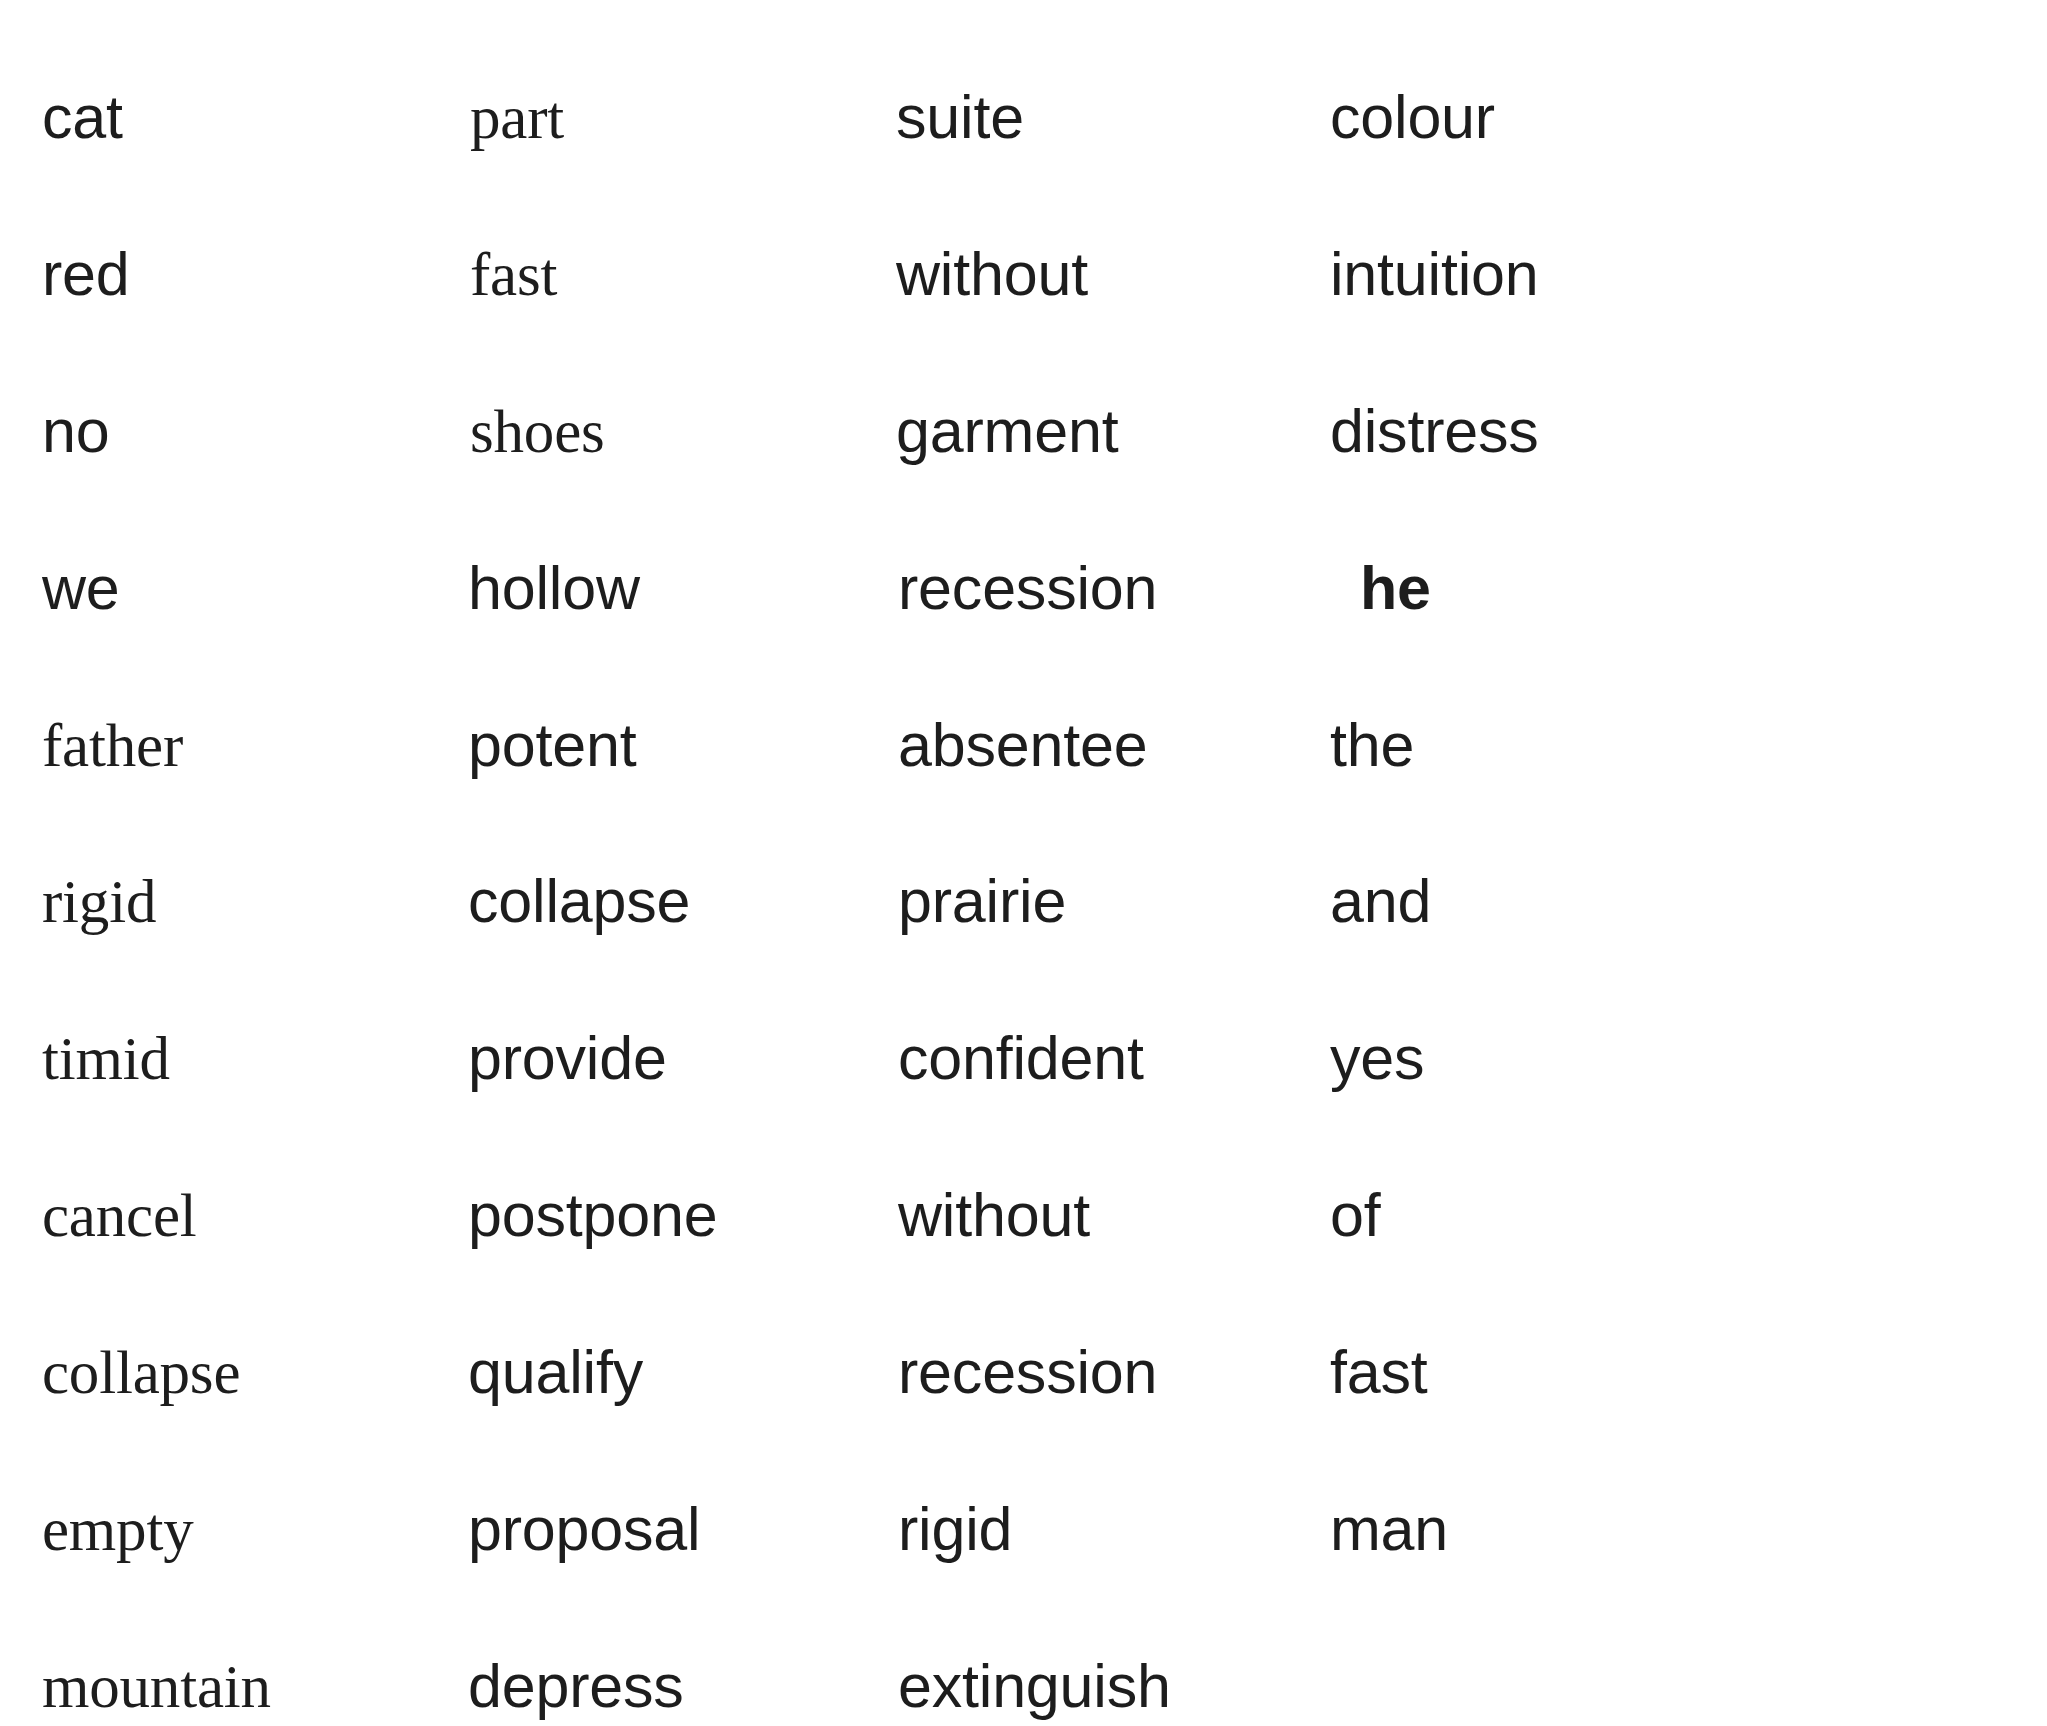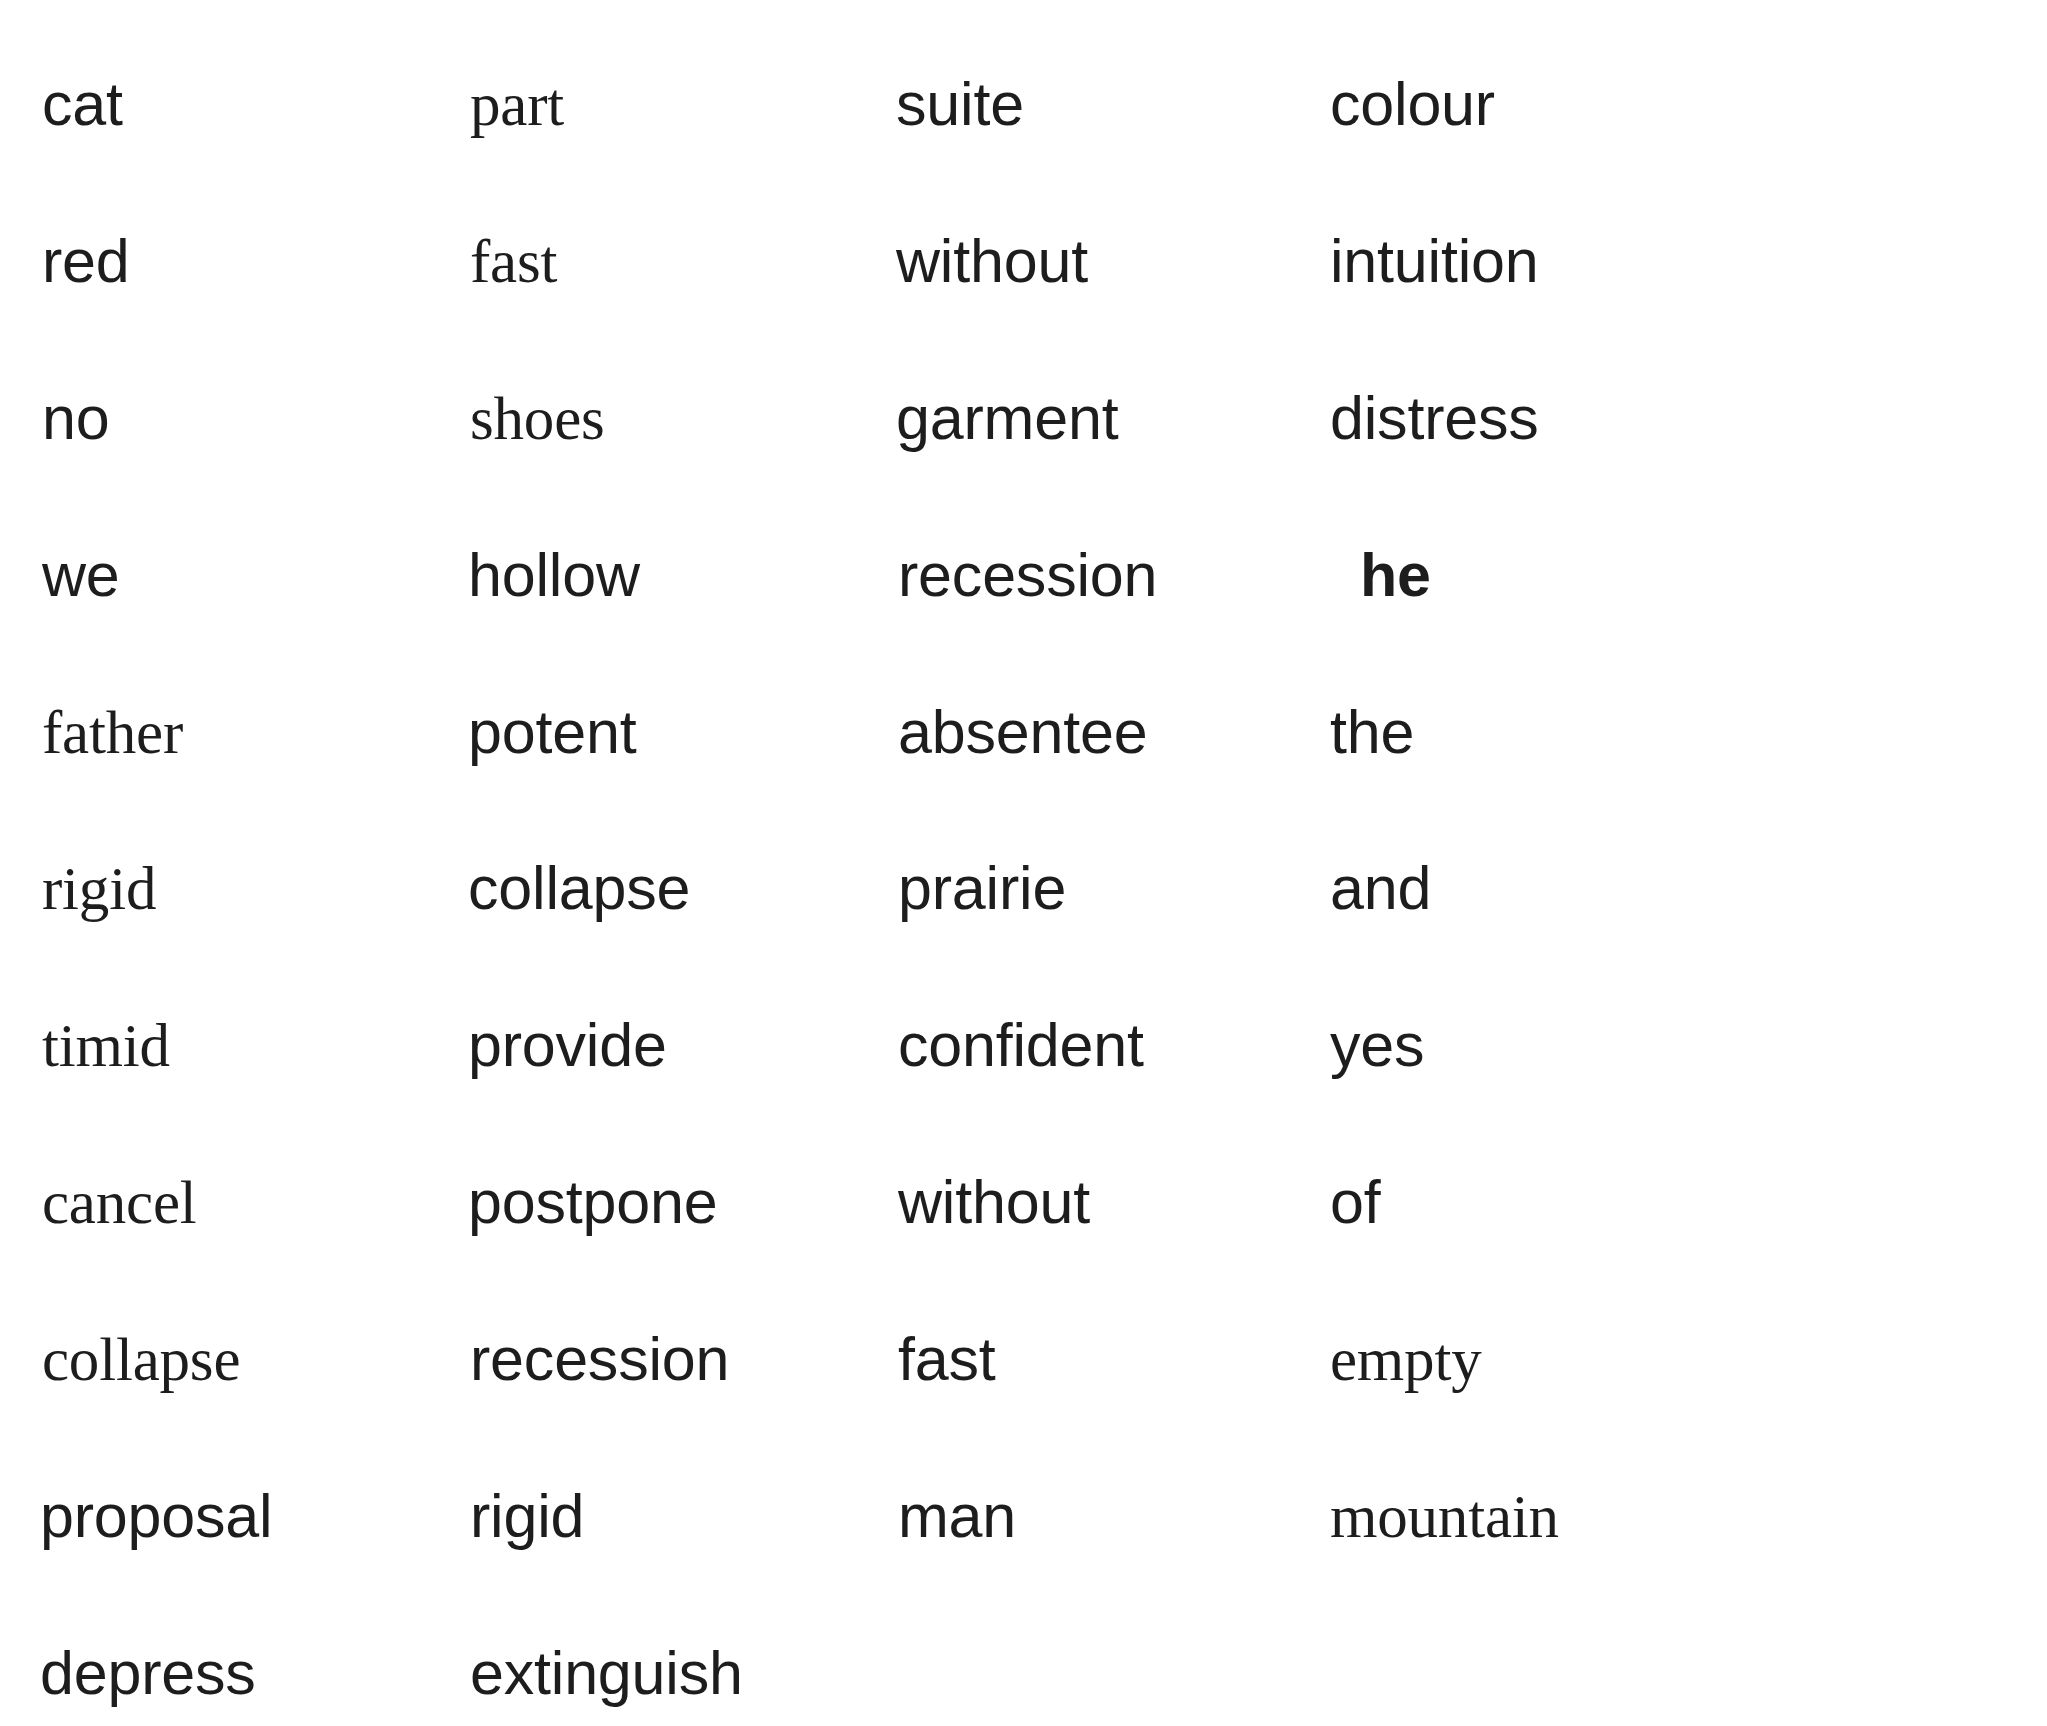--- a/index.html
+++ b/index.html
@@ -25,21 +25,21 @@
 
   .word-grid {
     position: absolute;
     top: 0;
     left: 0;
     width: 2047px;
     height: 1726px;
     display: grid;
     grid-template-columns: 428px 428px 432px 759px;
     grid-template-rows: repeat(11, 156.9px);
-    padding-top: 26px;
+    padding-top: 39px;
     box-sizing: border-box;
     border-radius: 24px;
   }
 
   .word-cell {
     display: flex;
     align-items: center;
     font-size: 61px;
     line-height: 1;
     letter-spacing: -0.2px;
@@ -94,20 +94,21 @@
     <div class="word-cell col-3">provide</div>
     <div class="word-cell col-4">confident</div>
 
     <div class="word-cell col-1">yes</div>
     <div class="word-cell col-2">cancel</div>
     <div class="word-cell col-3">postpone</div>
     <div class="word-cell col-4">without</div>
 
     <div class="word-cell col-1">of</div>
     <div class="word-cell col-2">collapse</div>
+    <div class="word-cell col-3">qualify</div>
     <div class="word-cell col-4">recession</div>
 
     <div class="word-cell col-1">fast</div>
     <div class="word-cell col-2">empty</div>
     <div class="word-cell col-3">proposal</div>
     <div class="word-cell col-4">rigid</div>
 
     <div class="word-cell col-1">man</div>
     <div class="word-cell col-2">mountain</div>
     <div class="word-cell col-3">depress</div>

